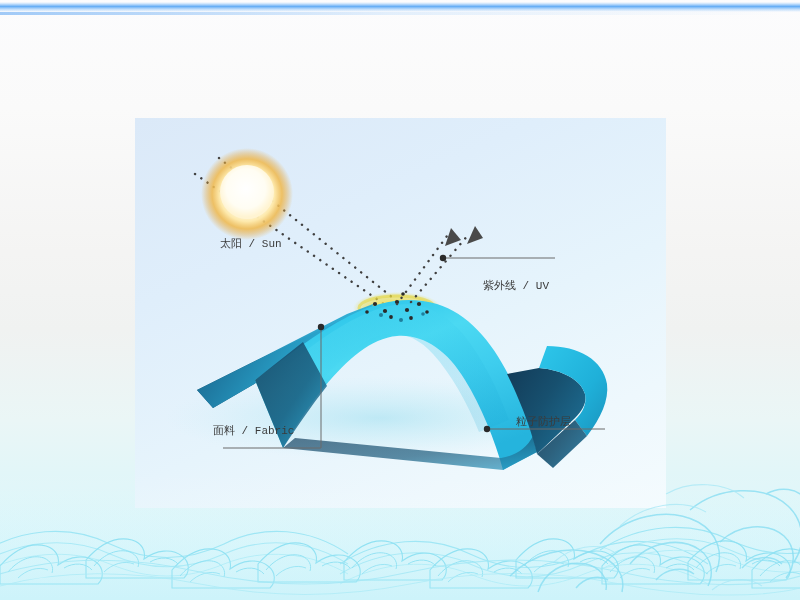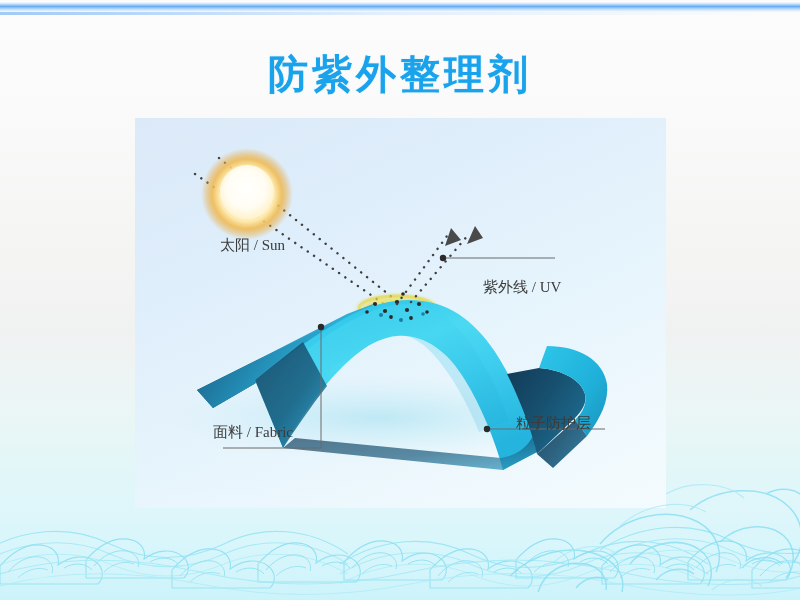--- a/index.html
+++ b/index.html
@@ -44,37 +44,36 @@
     text-shadow:0 0 1px rgba(24,163,236,.5);
   }
   
   #panel{
     position:absolute;left:135px;top:118px;width:531px;height:390px;
     background:linear-gradient(155deg,#dbe9f8 0%,#dfeefb 30%,#e6f4fc 58%,#eef8fd 80%,#f4fbfe 100%);
     overflow:hidden;
   }
   #panel svg{position:absolute;left:0;top:0;}
   .lbl{
-    position:absolute;font-size:15px;color:#3b3b3b;white-space:nowrap;
-    font-family:Liberation Serif, serif;
+    position:absolute;font-size:11px;color:#3b3b3b;white-space:nowrap;
+    font-family:Liberation Mono, monospace;
   }
   #lbl-sun{left:85px;top:118px;}
   #lbl-uv{left:348px;top:122px;margin-top:38px;}
   #lbl-fabric{left:78px;top:305px;}
   #lbl-particle{left:381px;top:296px;}
 </style>
 </head>
 <body>
 
 <div id="slide">
 
   <div id="top-bar"></div>
   <div id="top-bar2"></div>
 
-  <div id="title">防紫外整理剂</div>
 
   <div id="panel">
 
     <svg width="531" height="390" viewBox="0 0 531 390">
       <defs>
         <radialGradient id="sunHalo" cx="50%" cy="50%" r="50%">
           <stop offset="0%" stop-color="#ffffff" stop-opacity="1"></stop>
           <stop offset="42%" stop-color="#fffbe8" stop-opacity="1"></stop>
           <stop offset="60%" stop-color="#ffe9a8" stop-opacity=".95"></stop>
           <stop offset="76%" stop-color="#f0b84a" stop-opacity=".85"></stop>

